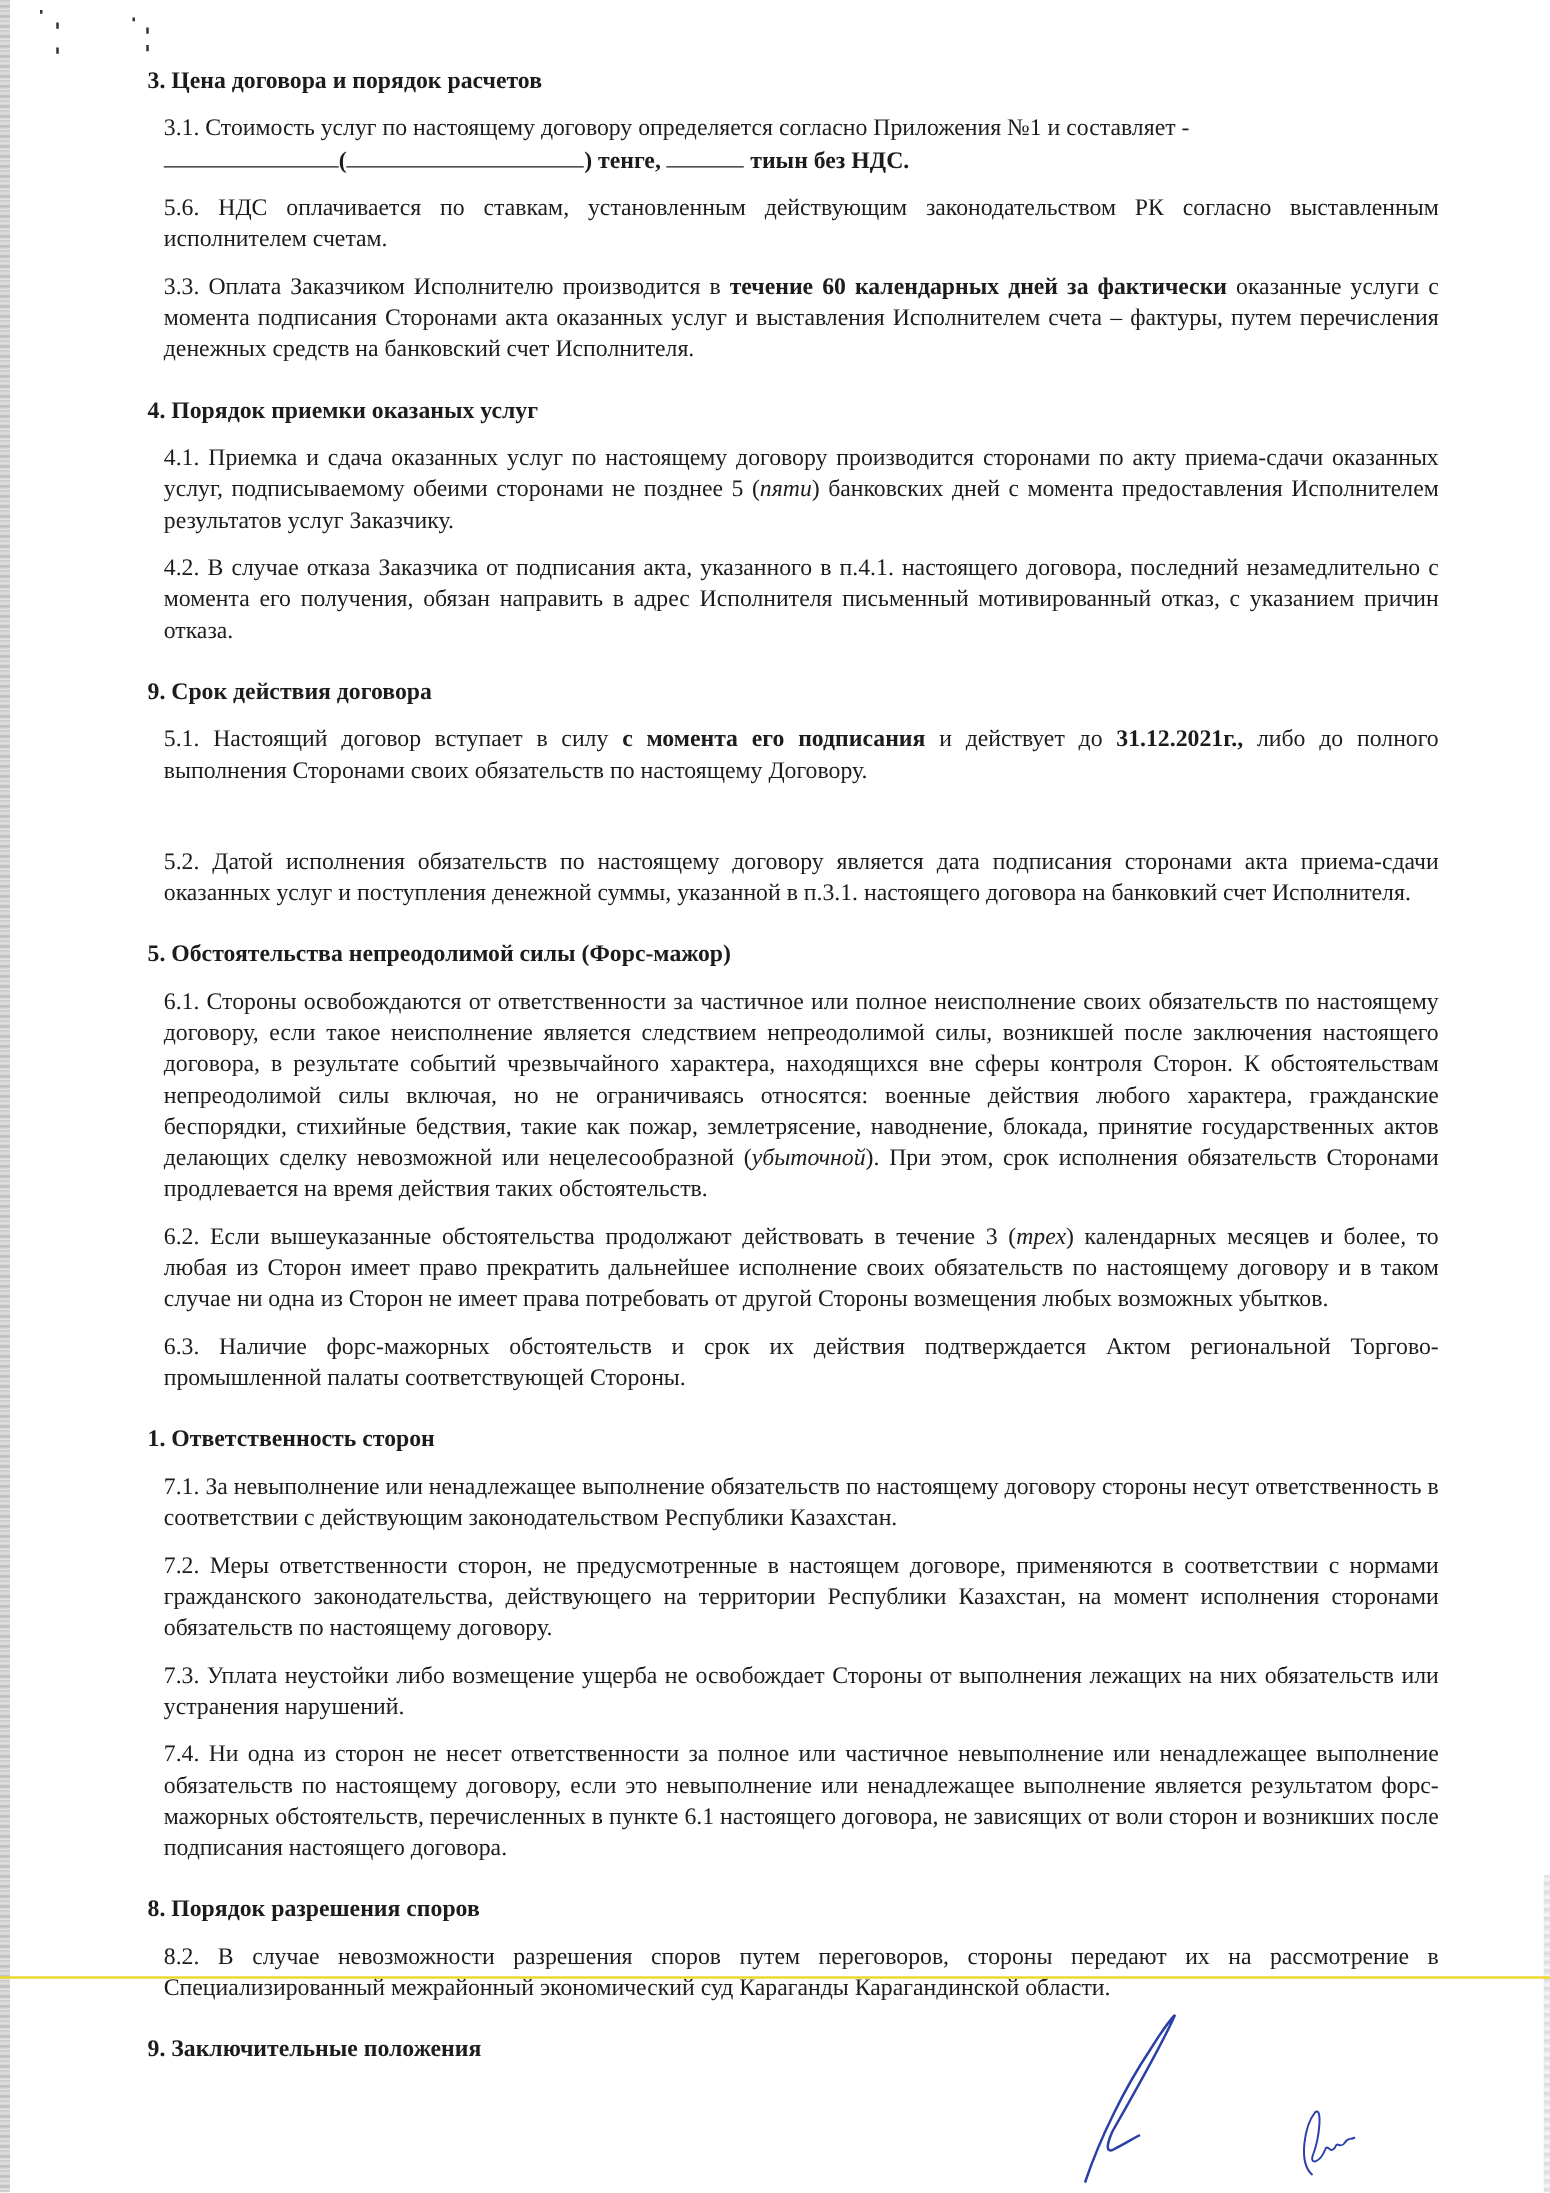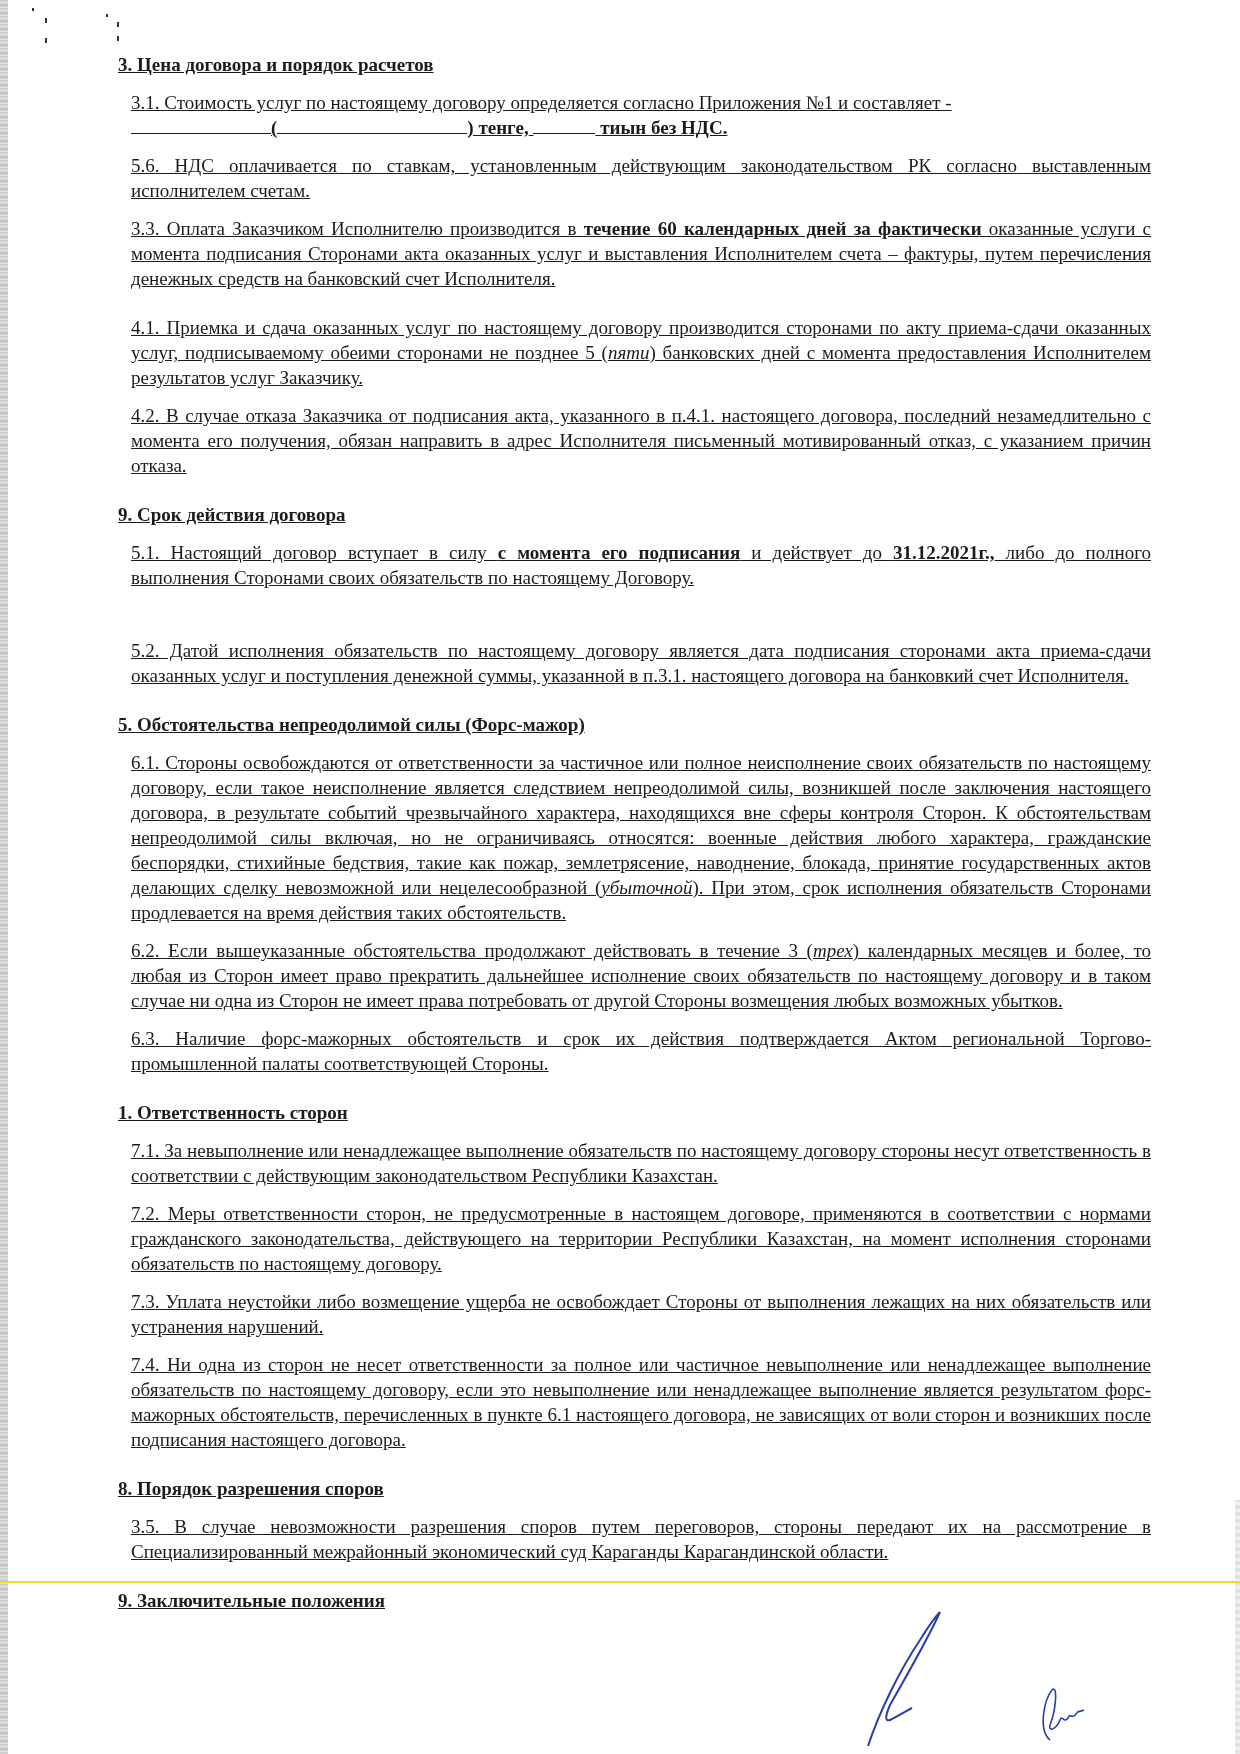--- a/index.html
+++ b/index.html
@@ -15,21 +15,21 @@
   .scan-edge-right {
     position: absolute; right: 0; top: 1500px; width: 5px; height: 254px;
     background: repeating-linear-gradient(to bottom, #c9c9c9 0px, #eeeeee 4px, #bbbbbb 7px);
     opacity: 0.6;
   }
   .speck { position: absolute; width: 2px; height: 5px; background: #333; }
   .page {
     position: absolute; left: 118px; top: 52px; width: 1046px;
     font-size: 19px; line-height: 25px;
   }
-  .section { margin-bottom: 24px; text-decoration: underline; }
+  .section { margin-bottom: 24px; }
   .section-title { font-weight: bold; margin: 0; }
   p { margin: 13px; text-align: justify; }
   .bold { font-weight: bold; }
   .ital { font-style: italic; }
   .blank { display: inline-block; border-bottom: 1.5px solid #1c1c1c; height: 18px; vertical-align: baseline; }
   .b1 { width: 140px; }
   .b2 { width: 190px; }
   .b3 { width: 62px; }
   .gap { height: 22px; }
   .highlight-line {
@@ -59,20 +59,21 @@
       <span>3.1. Стоимость услуг по настоящему договору  определяется согласно Приложения №1 и составляет  -</span><br>
       <span class="blank b1"></span><span class="bold">(</span><span class="blank b2"></span><span class="bold">) тенге,</span>
       <span class="blank b3"></span>
       <span class="bold">тиын без НДС.</span>
     </p>
     <p>5.6. НДС оплачивается по ставкам, установленным действующим законодательством РК  согласно выставленным исполнителем счетам.</p>
     <p><span>3.3. Оплата Заказчиком Исполнителю производится в </span><span class="bold">течение 60 календарных дней за фактически</span><span> оказанные услуги  с момента подписания Сторонами акта оказанных услуг и выставления Исполнителем счета – фактуры, путем перечисления денежных средств на банковский счет Исполнителя.</span></p>
   </div>
 
   <div class="section">
+    <p class="section-title">4. Порядок приемки оказаных услуг</p>
     <p><span>4.1. Приемка и сдача оказанных услуг по настоящему договору производится сторонами по акту приема-сдачи оказанных услуг, подписываемому обеими сторонами не позднее 5 (</span><span class="ital">пяти</span><span>) банковских дней с момента предоставления Исполнителем результатов услуг Заказчику.</span></p>
     <p>4.2. В случае отказа Заказчика от подписания акта, указанного в п.4.1. настоящего договора, последний незамедлительно с момента его получения, обязан направить в адрес Исполнителя письменный мотивированный отказ, с указанием причин отказа.</p>
   </div>
 
   <div class="section">
     <p class="section-title">9. Срок действия договора</p>
     <p><span>5.1. Настоящий договор вступает в силу </span><span class="bold">с  момента его подписания</span><span>  и действует до </span><span class="bold">31.12.2021г.,</span><span> либо до полного выполнения Сторонами своих обязательств по настоящему Договору.</span></p>
     <div class="gap"></div>
     <p>5.2. Датой исполнения обязательств по настоящему договору является дата подписания сторонами акта приема-сдачи оказанных услуг и поступления денежной суммы, указанной в п.3.1. настоящего договора на банковкий счет Исполнителя.</p>
   </div>
@@ -87,21 +88,21 @@
   <div class="section">
     <p class="section-title">1. Ответственность сторон</p>
     <p>7.1. За невыполнение или ненадлежащее выполнение обязательств по настоящему договору стороны несут ответственность в соответствии с действующим законодательством Республики Казахстан.</p>
     <p>7.2. Меры ответственности сторон, не предусмотренные в настоящем договоре, применяются в соответствии с нормами гражданского законодательства, действующего на территории Республики Казахстан, на момент исполнения сторонами обязательств по настоящему договору.</p>
     <p>7.3. Уплата неустойки либо возмещение ущерба не освобождает Стороны от выполнения лежащих на них обязательств или устранения нарушений.</p>
     <p>7.4. Ни одна из сторон не несет ответственности за полное или частичное невыполнение или ненадлежащее выполнение обязательств по настоящему договору, если это невыполнение или ненадлежащее выполнение является результатом форс-мажорных обстоятельств, перечисленных в пункте 6.1 настоящего договора, не зависящих от воли сторон и возникших после подписания настоящего договора.</p>
   </div>
 
   <div class="section">
     <p class="section-title">8. Порядок разрешения споров</p>
-    <p>3.5. В случае невозможности разрешения споров путем переговоров, стороны передают их на рассмотрение в Специализированный межрайонный экономический суд Караганды Карагандинской области.</p>
+    <p>8.2. В случае невозможности разрешения споров путем переговоров, стороны передают их на рассмотрение в Специализированный межрайонный экономический суд Караганды Карагандинской области.</p>
   </div>
 
   <div class="section">
     <p class="section-title">9. Заключительные положения</p>
   </div>
 </div>
 
 <div class="highlight-line"></div>
 
 <svg class="signature sig1" viewBox="0 0 100 140">

